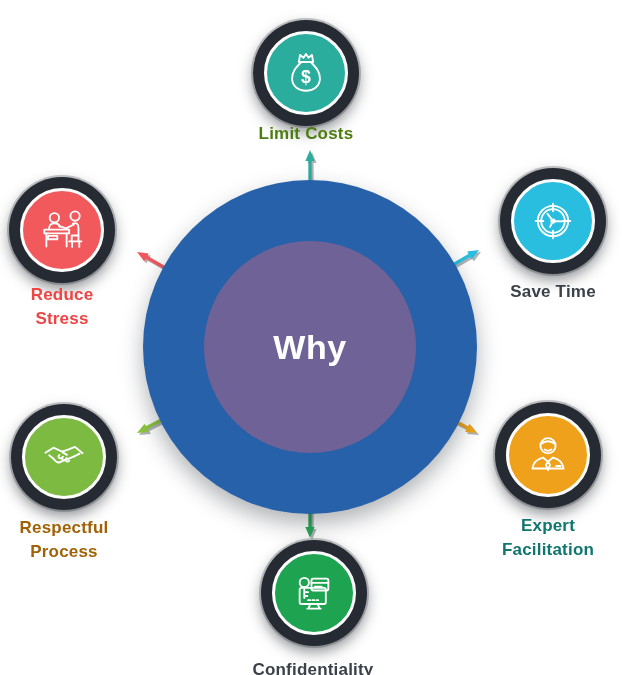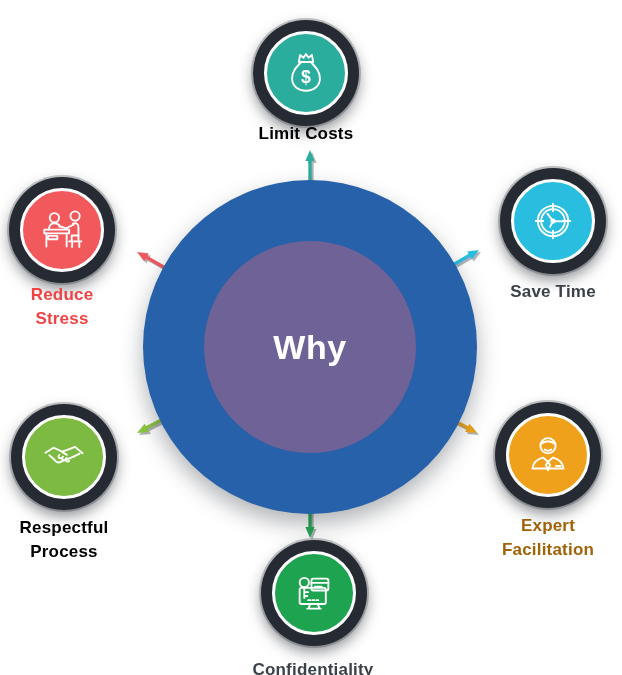--- a/index.html
+++ b/index.html
@@ -186,19 +186,19 @@
           <path d="M25 40.5 H37" stroke-dasharray="2.5 2.5"></path>
           <circle cx="20.5" cy="19.5" r="5.5"></circle>
           <path d="M20.5 25 V38 M20.5 31 H25 M20.5 35.5 H24"></path>
           <rect x="29" y="15" width="20" height="14" rx="2"></rect>
           <path d="M29 20 H49 M33 24.5 H41"></path>
         </svg>
       </div>
     </div>
   </div>
 
-  <div class="nlabel l-limit" style="color: #000000;">Limit Costs</div>
+  <div class="nlabel l-limit" style="color: #4d7c0f;">Limit Costs</div>
   <div class="nlabel l-save" style="color: rgb(59, 65, 72);">Save Time</div>
   <div class="nlabel l-reduce" style="color: #ef4444;">Reduce Stress</div>
-  <div class="nlabel l-expert" style="color: #a16207;">Expert Facilitation</div>
-  <div class="nlabel l-respect" style="color: #000000;">Respectful Process</div>
+  <div class="nlabel l-expert" style="color: #0f766e;">Expert Facilitation</div>
+  <div class="nlabel l-respect" style="color: #a16207;">Respectful Process</div>
   <div class="nlabel l-conf" style="color: rgb(59, 65, 72); margin-top: 8px;">Confidentiality</div>
 </div>
 
 </body></html>

